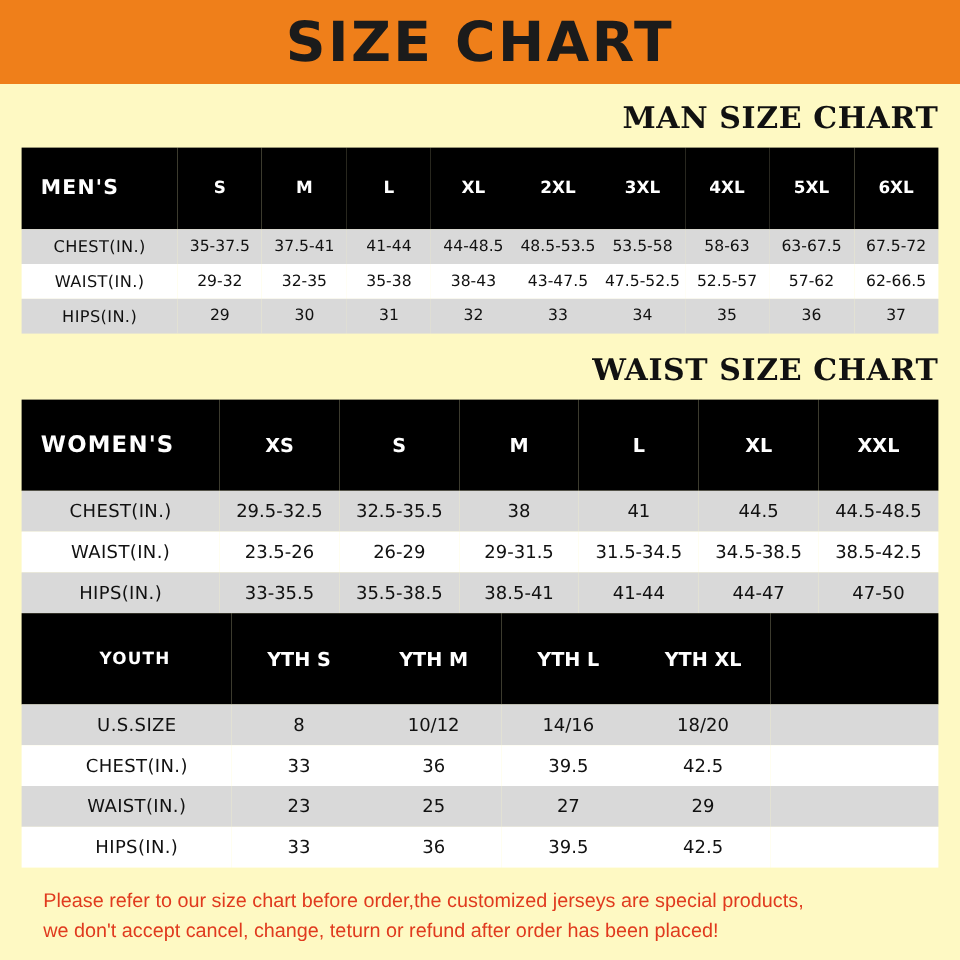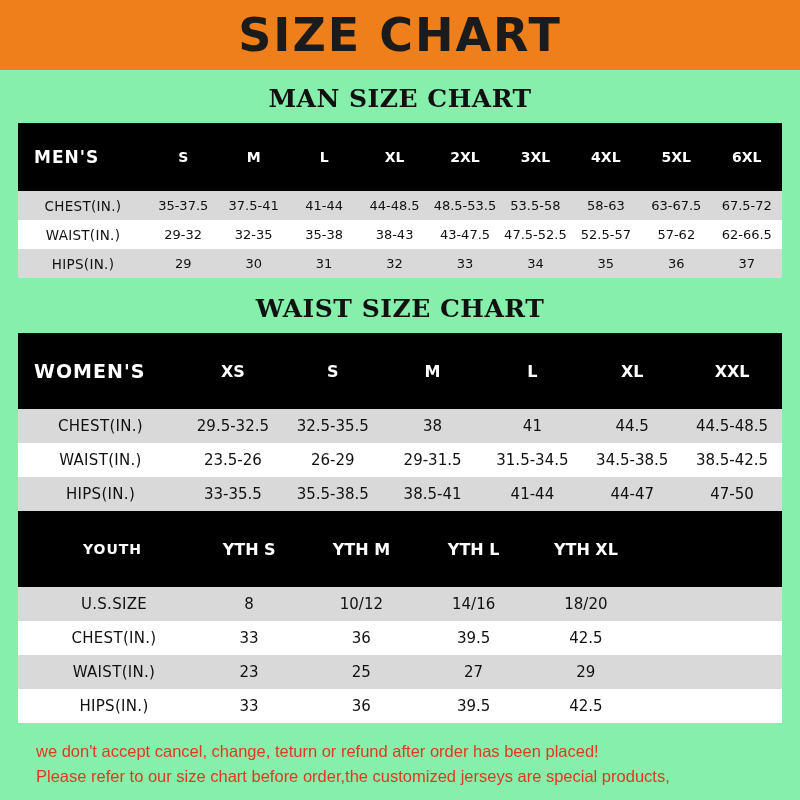--- a/index.html
+++ b/index.html
@@ -10,21 +10,21 @@
     width: 800px;
     height: 800px;
     background: #ffffff;
     font-family: "Liberation Sans", sans-serif;
     overflow: hidden;
   }
   .page {
     width: 800px;
     height: 800px;
     position: relative;
-    background: #86efac;
+    background: #fef9c3;
     box-sizing: border-box;
     display: flex;
     flex-direction: column;
   }
   .banner {
     background: #ef7f1a;
     height: 70px;
     display: flex;
     align-items: center;
     justify-content: center;
@@ -38,21 +38,21 @@
     color: #1b1b1b;
     line-height: 1;
   }
   .content {
     padding: 0 18px;
     flex: 1 1 auto;
     display: flex;
     flex-direction: column;
   }
   .section-title {
-    text-align: center;
+    text-align: right;
     font-family: "DejaVu Serif", serif;
     font-weight: bold;
     font-size: 25px;
     color: #111111;
     letter-spacing: 0.5px;
   }
   .t1 { margin: 14px 0 10px; }
   .t2 { margin: 16px 0 10px; }
   .t3 { margin: 18px 0 10px; }
 
@@ -301,18 +301,18 @@
           <td>33</td>
           <td>36</td>
           <td>39.5</td>
           <td>42.5</td>
           <td></td>
         </tr>
       </tbody>
     </table>
 
     <div class="footer-note">
+      <div>Please refer to our size chart before order,the customized jerseys are special products,</div>
       <div>we don't accept cancel, change, teturn or refund after order has been placed!</div>
-      <div>Please refer to our size chart before order,the customized jerseys are special products,</div>
     </div>
 
   </div>
 </div>
 
 </body></html>

